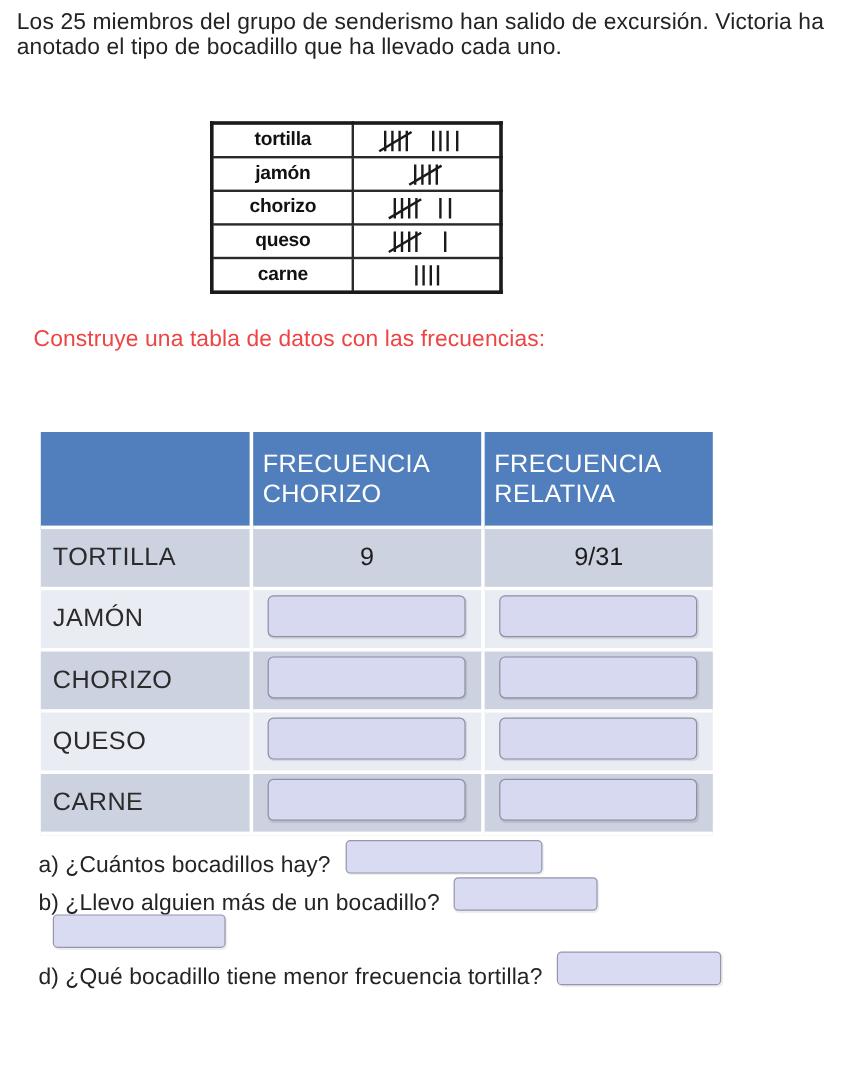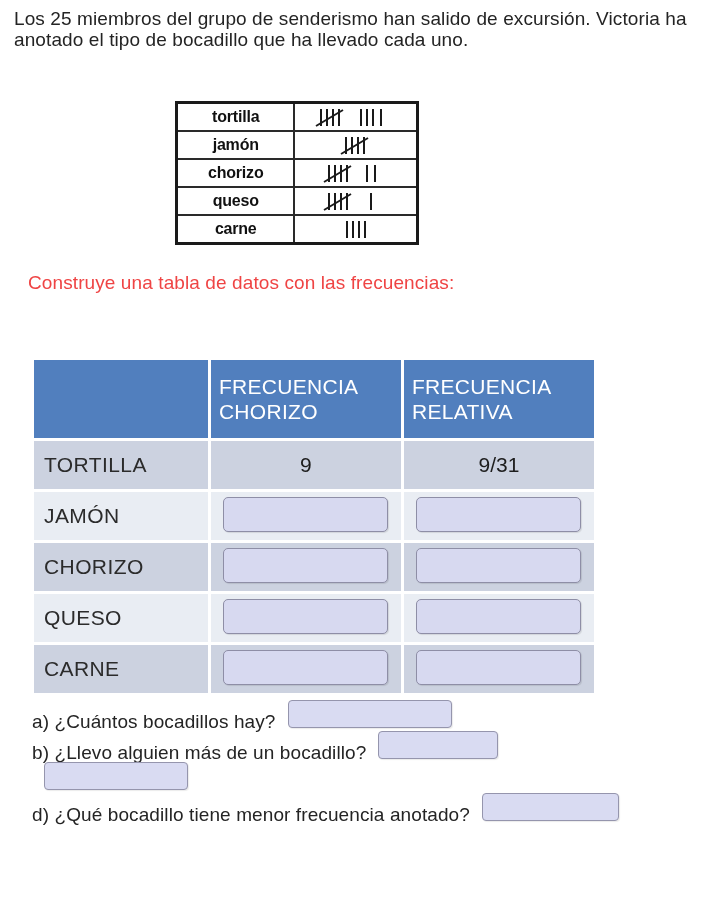--- a/index.html
+++ b/index.html
@@ -324,16 +324,16 @@
     <span class="q-box w1"></span>
   </div>
   <div class="q-row">
     <span class="q-text">b) ¿Llevo alguien más de un bocadillo?</span>
     <span class="q-box w2"></span>
   </div>
   <div class="q-row">
     <span class="q-box w3"></span>
   </div>
   <div class="q-row">
-    <span class="q-text">d) ¿Qué bocadillo tiene menor frecuencia anotado?</span>
+    <span class="q-text">d) ¿Qué bocadillo tiene menor frecuencia tortilla?</span>
     <span class="q-box w4"></span>
   </div>
 </div>
 
 </body></html>

